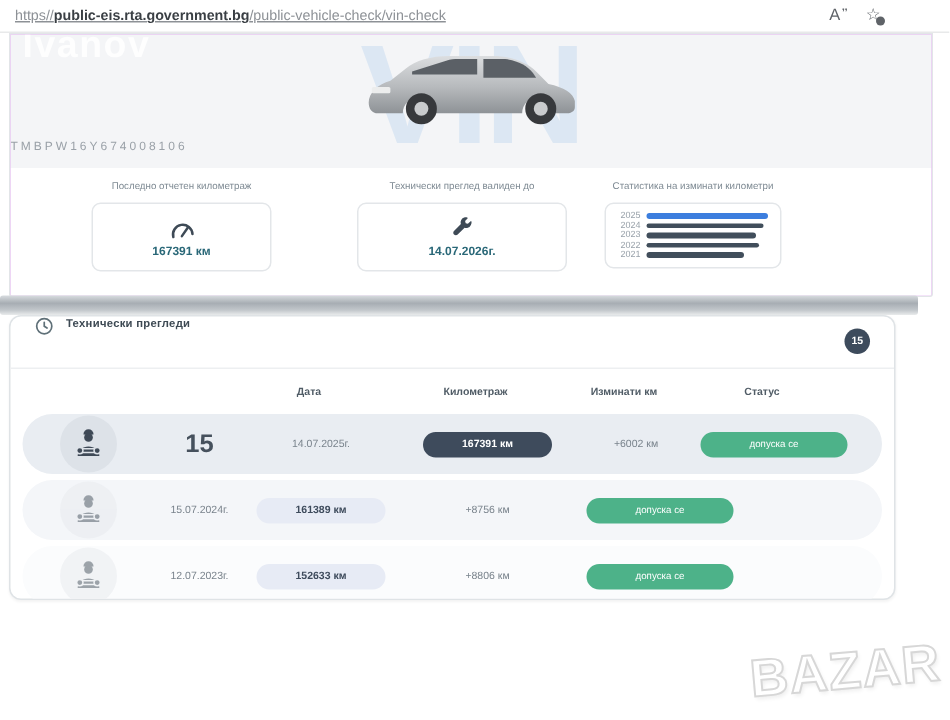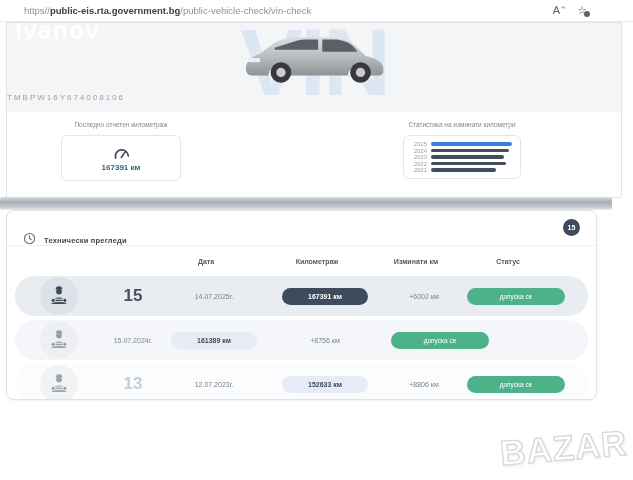--- a/index.html
+++ b/index.html
@@ -4,21 +4,21 @@
 <style>
   * { margin:0; padding:0; box-sizing:border-box; }
   html,body { width:633px; height:480px; }
   body {
     position:relative; overflow:hidden; background:#fff;
     font-family:"Liberation Sans", sans-serif; color:#3d4953;
   }
   
   .topbar { position:absolute; left:0; top:0; width:633px; height:22px;
     background:#fff; border-bottom:1px solid #e8e9ea; display:flex; align-items:center; }
-  .url { margin-left:24px; font-size:9.5px; color:#8d9196; white-space:nowrap; }
+  .url { margin-left:10px; font-size:9.5px; color:#8d9196; white-space:nowrap;text-decoration:underline; }
   .url .domain { color:#3a3f44; font-weight:bold; }
   .topbar-icons { position:absolute; right:46px; top:4px; display:flex; gap:17px; align-items:center; }
   .tb-icon { font-size:11px; color:#5f6368; line-height:13px; position:relative; cursor:pointer; }
   .tb-icon .readaloud-mark { font-size:6px; position:absolute; top:-1px; right:-5px; color:#5f6368; }
   .tb-icon .fav-badge { position:absolute; right:-3px; bottom:0; width:6px; height:6px;
     border-radius:50%; background:#5f6368; color:#fff; font-size:5px; line-height:6px; text-align:center; }
 
   
   .panel1 { position:absolute; left:6px; top:22px; width:616px; height:176px;
     background:#f0abfc; border:1px solid #e2e5e8; border-radius:0 0 2px 2px; overflow:hidden; }
@@ -46,21 +46,21 @@
   .cbar { height:3.5px; border-radius:2px; background:#414e5b; }
 
   
   .band { position:absolute; left:0; top:197px; width:612px; height:13px; border-radius:2px;
     background:linear-gradient(180deg,#d8dcdf 0%,#a7adb3 40%,#c2c7cb 75%,#e9ebec 100%); }
 
   
   .panel2 { position:absolute; left:6px; top:210px; width:591px; height:190px;
     background:#fff; border:1px solid #dfe3e6; border-radius:8px; overflow:hidden;
     box-shadow:0 1px 2px rgba(0,0,0,.05); }
-  .p2-header { position:relative; height:34px; display:flex; align-items:flex-end; padding:0 16px; }
+  .p2-header { position:relative; height:34px; display:flex; align-items:flex-start; padding:0 16px; }
   .p2-title { font-size:7.5px; font-weight:bold; color:#3d4953; margin-left:8px; letter-spacing:.2px; }
   .count-badge { position:absolute; right:16px; top:8px; width:17px; height:17px; border-radius:50%;
     background:#3d4b5c; color:#fff; font-size:7px; font-weight:bold;
     display:flex; align-items:center; justify-content:center; }
   .p2-divider { height:1px; background:#edeff1; }
   .grid { display:grid; grid-template-columns:76px 72px 90px 132px 66px 118px; align-items:center; }
   .thead { height:30px; padding-left:6px; }
   .thead div { font-size:7px; font-weight:bold; color:#505c66; text-align:center; }
   .rows { padding:0 8px; }
   .irow { height:40px; margin-bottom:4px; border-radius:20px; padding-left:6px; cursor:pointer; }
@@ -125,20 +125,29 @@
     <div class="stat-group g1">
       <div class="stat-label">Последно отчетен километраж</div>
       <div class="stat-card">
         <svg width="19" height="15" viewBox="0 0 24 18" fill="none" stroke="#3e4a56" stroke-width="2.1" stroke-linecap="round">
           <path d="M4.5 16A8.2 8.2 0 1 1 20.6 13.4"></path>
           <path d="M11.7 15.2L16.6 8.2"></path>
         </svg>
         <div class="stat-value">167391 км</div>
       </div>
     </div>
+    <div class="stat-group g2">
+      <div class="stat-label">Технически преглед валиден до</div>
+      <div class="stat-card">
+        <svg width="16" height="16" viewBox="0 0 24 24" fill="#3e4a56">
+          <path d="M21.5 5.6c-.2-.5-.8-.6-1.2-.2l-2.4 2.4-2.2-.6-.6-2.2 2.4-2.4c.4-.4.2-1-.3-1.2-1.8-.5-3.8 0-5.1 1.3-1.4 1.4-1.8 3.5-1.2 5.3L4 14.9c-1 1-1 2.7 0 3.7s2.7 1 3.7 0l6.9-6.9c1.8.6 3.9.2 5.3-1.2 1.3-1.3 1.9-3.3 1.6-4.9z"></path>
+        </svg>
+        <div class="stat-value">14.07.2026г.</div>
+      </div>
+    </div>
     <div class="stat-group g3">
       <div class="stat-label">Статистика на изминати километри</div>
       <div class="stat-card">
         <div class="crow">
           <span class="cyear">2025</span>
           <span class="cbar-wrap">
               <span class="cbar" style="display: block; width: 100%; background: rgb(60, 126, 222);"></span>
             </span>
         </div>
         <div class="crow">
@@ -240,21 +249,20 @@
       <div class="avatar">
         <svg width="24" height="24" viewBox="0 0 24 24" fill="#3f4a57">
           <path d="M8.6 5.6a3.4 3.4 0 0 1 6.8 0z"></path>
           <circle cx="12" cy="7.6" r="2.9"></circle>
           <path d="M4.8 19.6c0-3.6 3.2-6 7.2-6s7.2 2.4 7.2 6v.4H4.8z"></path>
           <rect x="5" y="15.2" width="14" height="2.4" rx="1.2" fill="#3f4a57" stroke="#e7eaee" stroke-width="1"></rect>
           <circle cx="6.2" cy="16.4" r="2.1" fill="#3f4a57" stroke="#e7eaee" stroke-width="1"></circle>
           <circle cx="17.8" cy="16.4" r="2.1" fill="#3f4a57" stroke="#e7eaee" stroke-width="1"></circle>
         </svg>
       </div>
-      <div class="inum">13</div>
       <div class="idate">12.07.2023г.</div>
       <div>
           <div class="kmpill light">152633 км</div>
         </div>
       <div class="idelta">+8806 км</div>
       <div>
           <div class="status-pill">допуска се</div>
         </div>
     </div>
   </div>

